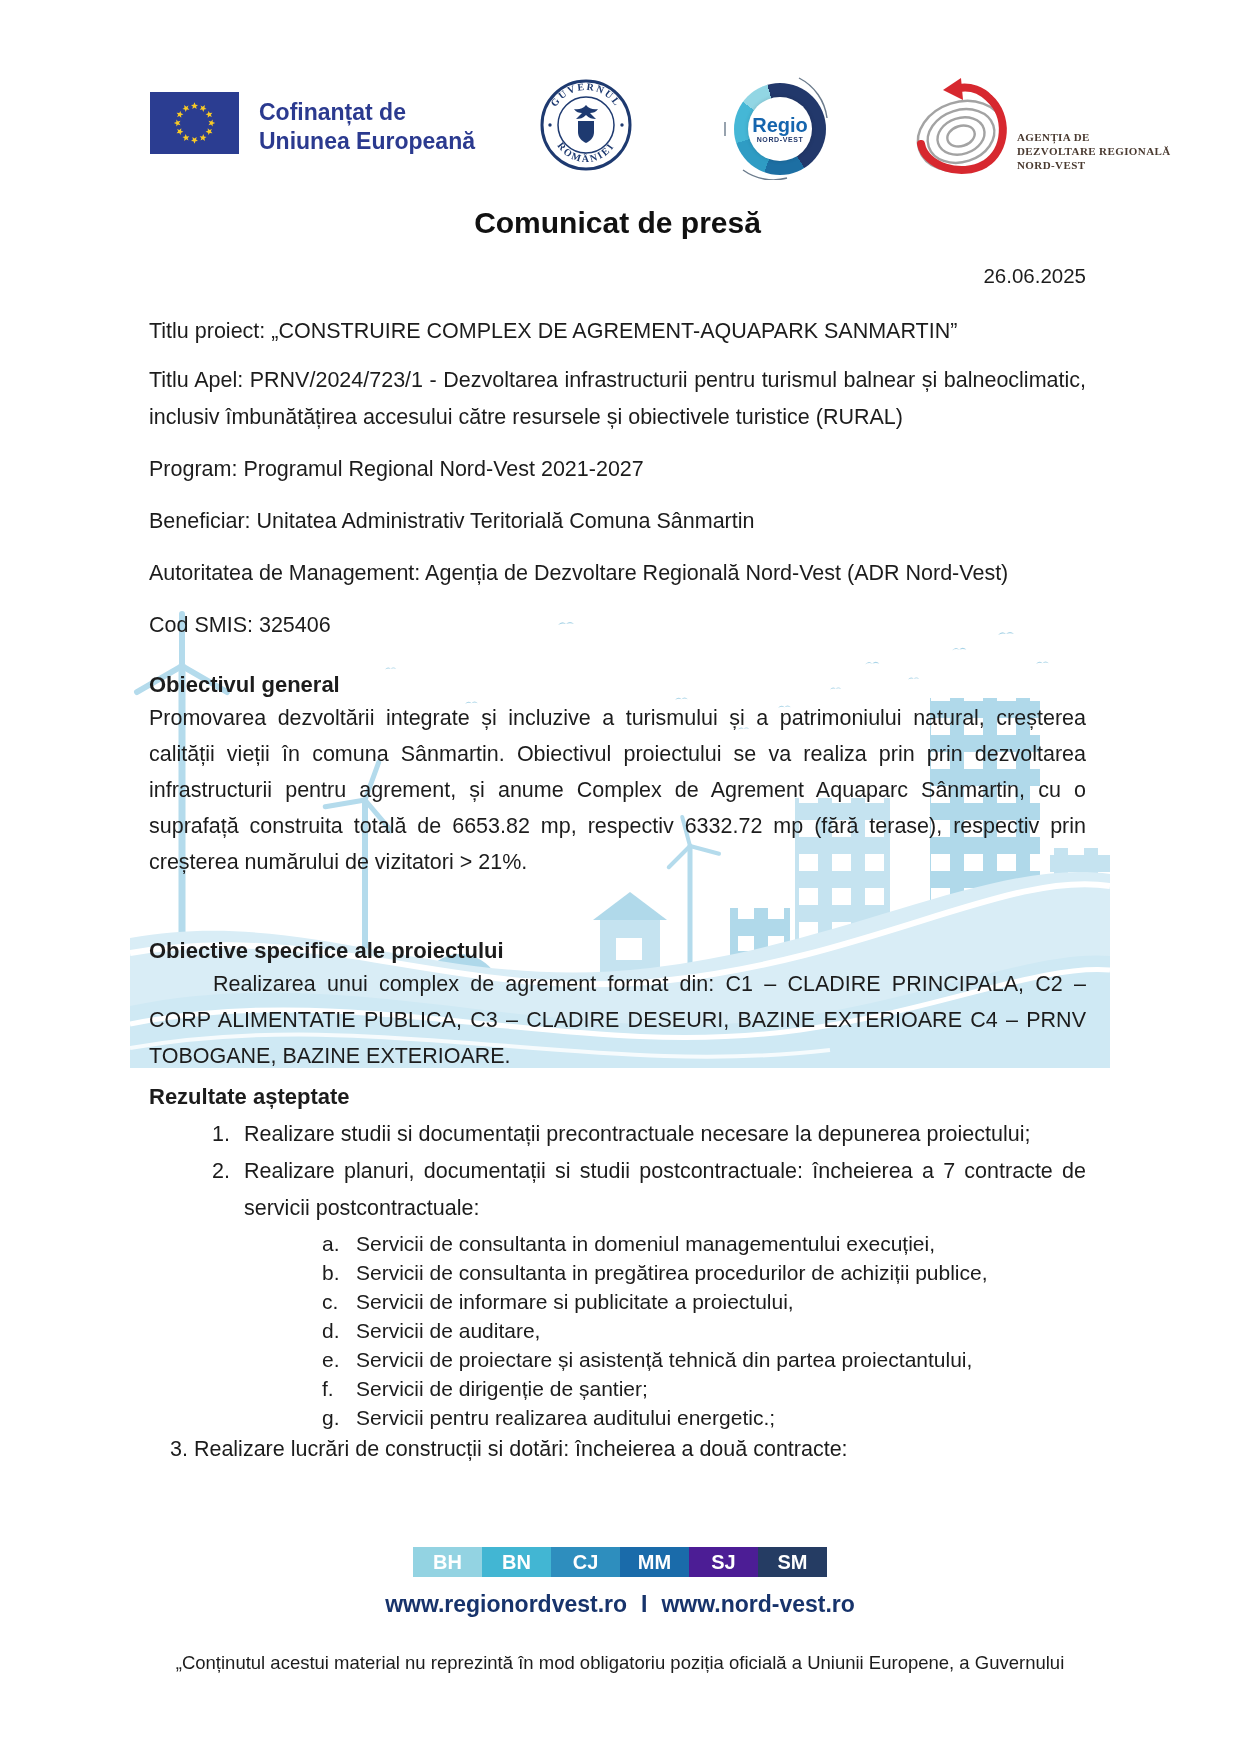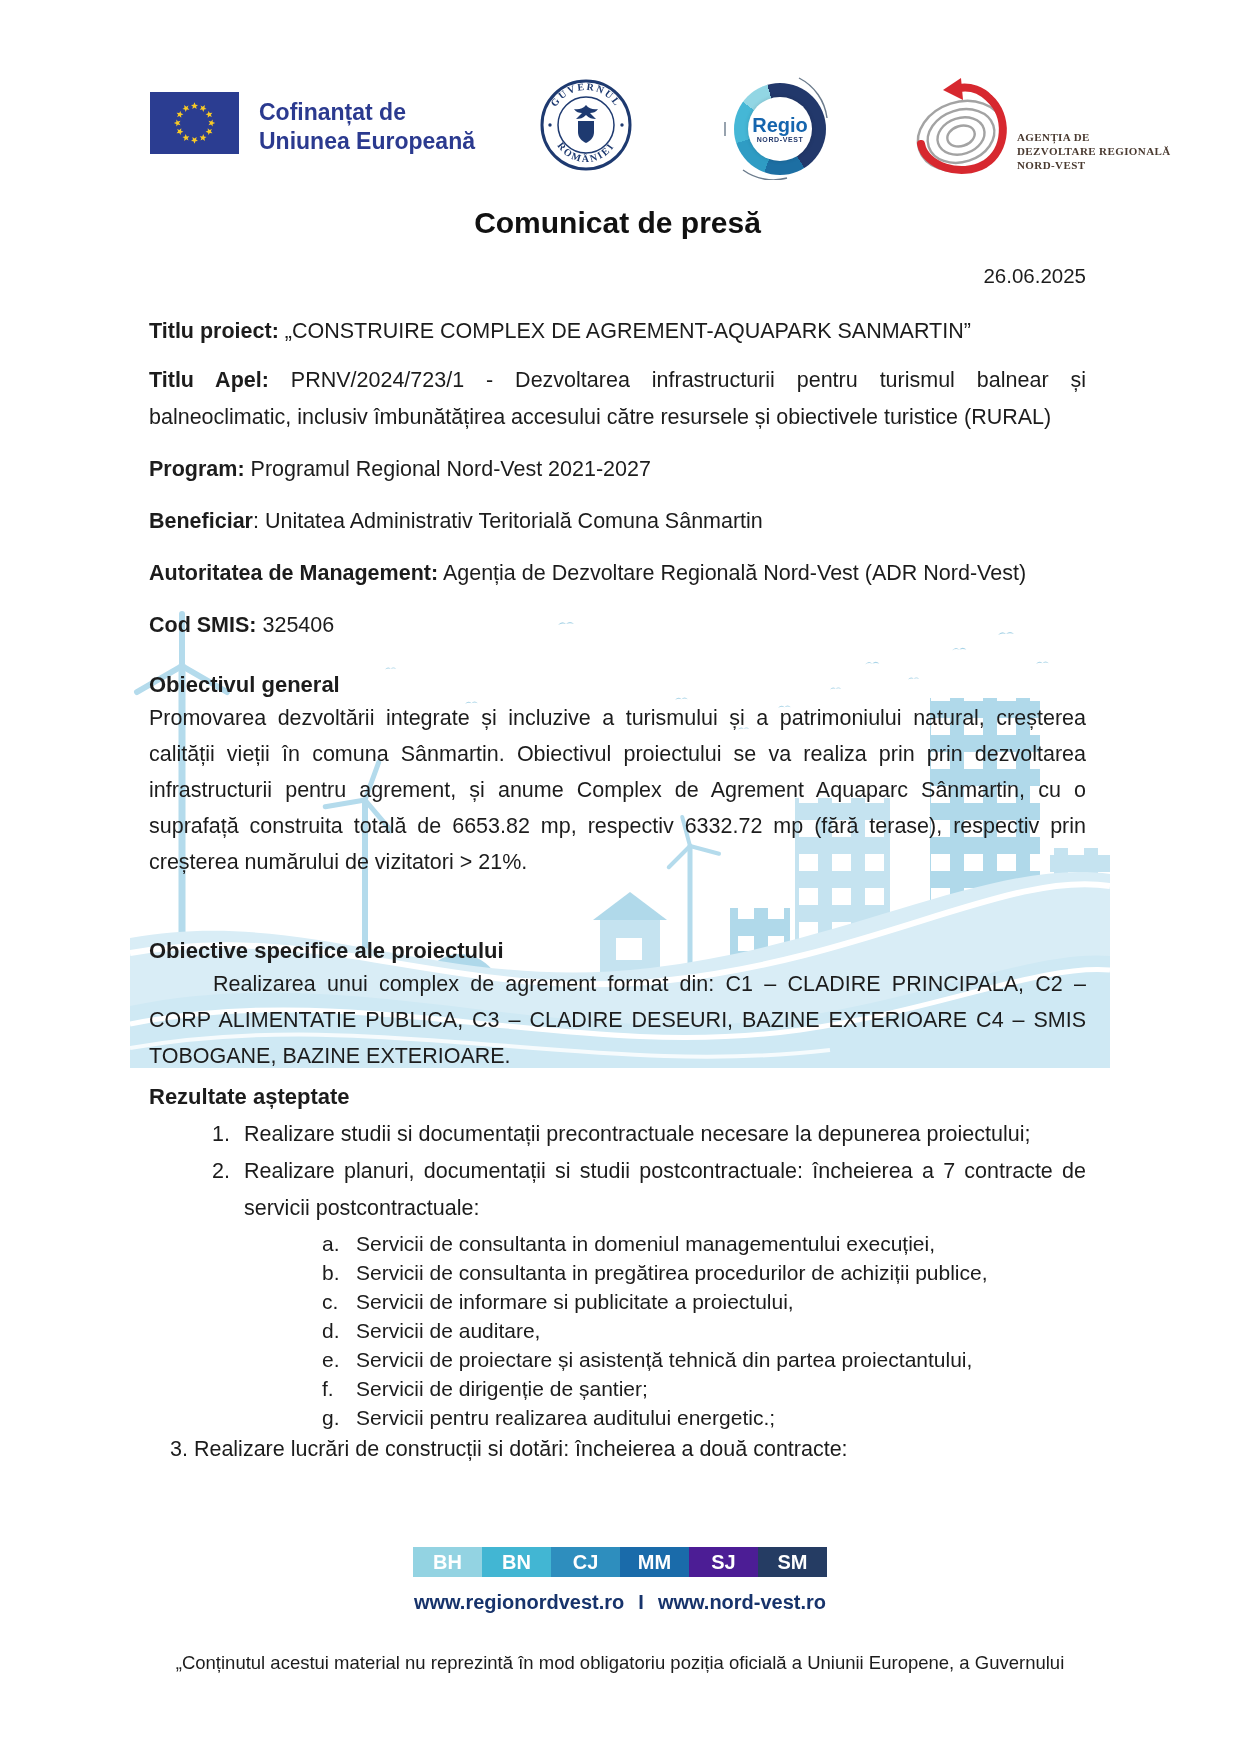--- a/index.html
+++ b/index.html
@@ -22,21 +22,21 @@
   .adr-text{position:absolute;left:112px;top:54px;font-family:"Liberation Serif",serif;
     font-weight:bold;font-size:11px;line-height:14px;color:#4a3a30;letter-spacing:.4px;}
   
   .watermark{position:absolute;left:130px;top:608px;width:980px;height:460px;z-index:0;}
   
   .content{position:absolute;left:149px;top:0;width:937px;z-index:1;}
   .doc-title{margin-top:206px;text-align:center;font-size:30px;font-weight:bold;color:#111;line-height:34px;}
   .doc-date{margin-top:22px;text-align:right;font-size:20.5px;line-height:27px;}
   p.field{margin:24px 0 0 0;font-size:21.5px;line-height:37px;}
   p.field.justify{text-align:justify;}
-  p.field .lbl{font-weight:bold;}
+  p.field .lbl{font-weight:normal;}
   p.m15{margin-top:15px;}
   p.m12{margin-top:12px;}
   .sec-head{margin-top:26px;font-size:22px;font-weight:bold;line-height:30px;}
   .sec-head.os{margin-top:56px;}
   .sec-head.rz{margin-top:8px;}
   .sec-body{margin:0;font-size:21.5px;line-height:36px;text-align:justify;}
   .sec-body.indent{text-indent:64px;}
   
   .num-list{margin-top:4px;}
   .li{display:flex;font-size:21.5px;line-height:37px;}
@@ -44,21 +44,21 @@
   .li .tx{flex:1;text-align:justify;}
   .sub-list{margin-top:2px;}
   .sli{display:flex;font-size:21px;line-height:29px;}
   .sli .mk{width:34px;flex:0 0 34px;margin-left:173px;}
   .item3{margin:0;font-size:21.5px;line-height:34px;padding-left:21px;}
   
   .county-row{position:absolute;top:1547px;left:50%;transform:translateX(-50%);display:flex;z-index:2;}
   .county{width:69px;height:30px;display:flex;align-items:center;justify-content:center;
           color:#fff;font-weight:bold;font-size:20px;}
   .links-row{position:absolute;top:1591px;left:0;width:100%;text-align:center;z-index:2;
-             font-weight:bold;font-size:20px;color:#17336b;}
+             font-weight:bold;font-size:23px;color:#17336b;}
   .links-row .sep{margin:0 14px;}
   .disclaimer{position:absolute;top:1646px;left:0;width:100%;text-align:center;z-index:2;
               font-size:18.5px;line-height:34px;color:#1c1c1c;}
 </style>
 </head>
 <body>
 
 <div class="page">
 
   <div class="hdr eu-logo">
@@ -245,21 +245,21 @@
     <p class="field m15"><span class="lbl">Beneficiar</span><span class="val">: Unitatea Administrativ Teritorială Comuna Sânmartin</span></p>
 
     <p class="field m15"><span class="lbl">Autoritatea de Management:</span><span class="val"> Agenția de Dezvoltare Regională Nord-Vest (ADR Nord-Vest)</span></p>
 
     <p class="field m15"><span class="lbl">Cod SMIS:</span><span class="val"> 325406</span></p>
 
     <div class="sec-head">Obiectivul general</div>
     <p class="sec-body">Promovarea dezvoltării integrate și incluzive a turismului și a patrimoniului natural, creșterea calității vieții în comuna Sânmartin. Obiectivul proiectului se va realiza prin prin dezvoltarea infrastructurii pentru agrement, și anume Complex de Agrement Aquaparc Sânmartin, cu o suprafață construita totală de 6653.82 mp, respectiv 6332.72 mp (fără terase), respectiv prin creșterea numărului de vizitatori &gt; 21%.</p>
 
     <div class="sec-head os">Obiective specifice ale proiectului</div>
-    <p class="sec-body indent">Realizarea unui complex de agrement format din: C1 – CLADIRE PRINCIPALA, C2 – CORP ALIMENTATIE PUBLICA, C3 – CLADIRE DESEURI, BAZINE EXTERIOARE C4 – SMIS TOBOGANE, BAZINE EXTERIOARE.</p>
+    <p class="sec-body indent">Realizarea unui complex de agrement format din: C1 – CLADIRE PRINCIPALA, C2 – CORP ALIMENTATIE PUBLICA, C3 – CLADIRE DESEURI, BAZINE EXTERIOARE C4 – PRNV TOBOGANE, BAZINE EXTERIOARE.</p>
 
     <div class="sec-head rz">Rezultate așteptate</div>
 
     <div class="num-list">
       <div class="li">
         <span class="mk">1.</span>
         <span class="tx">Realizare studii si documentații precontractuale necesare la depunerea proiectului;</span>
       </div>
       <div class="li">
         <span class="mk">2.</span>

